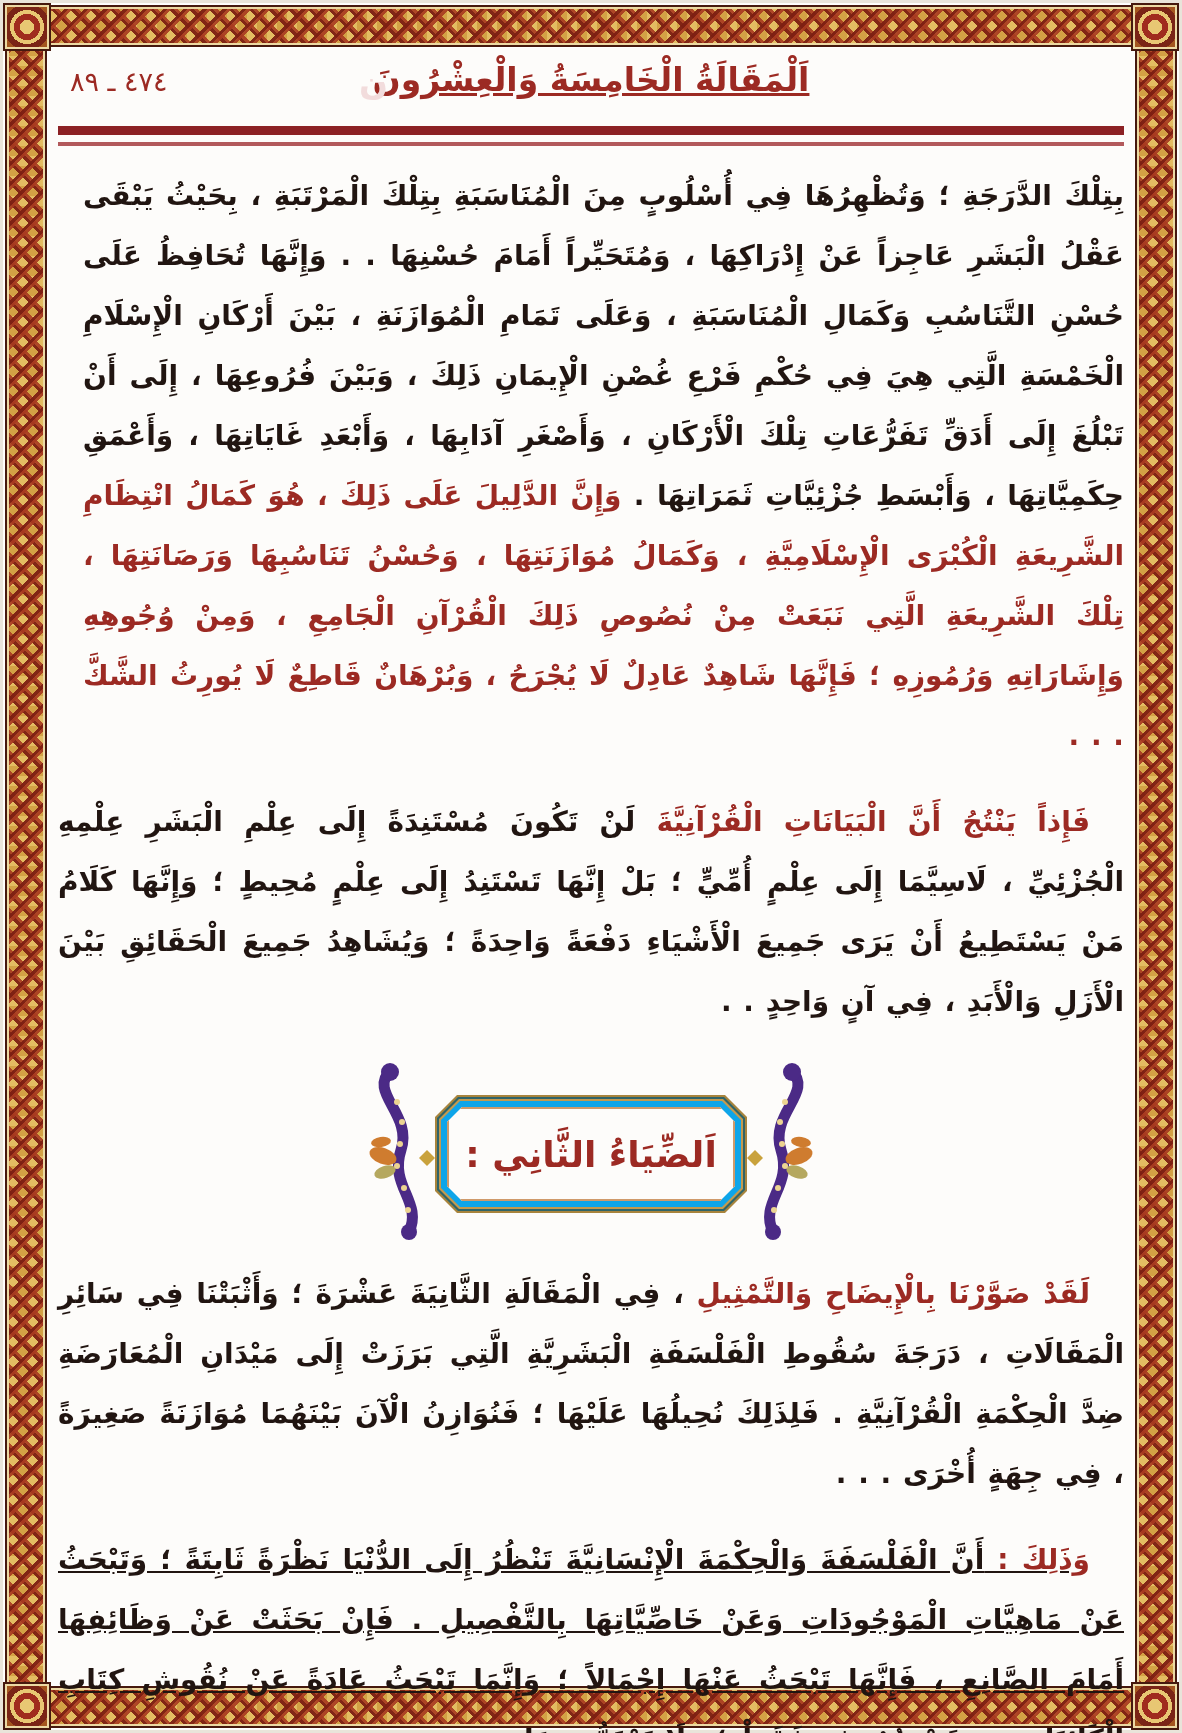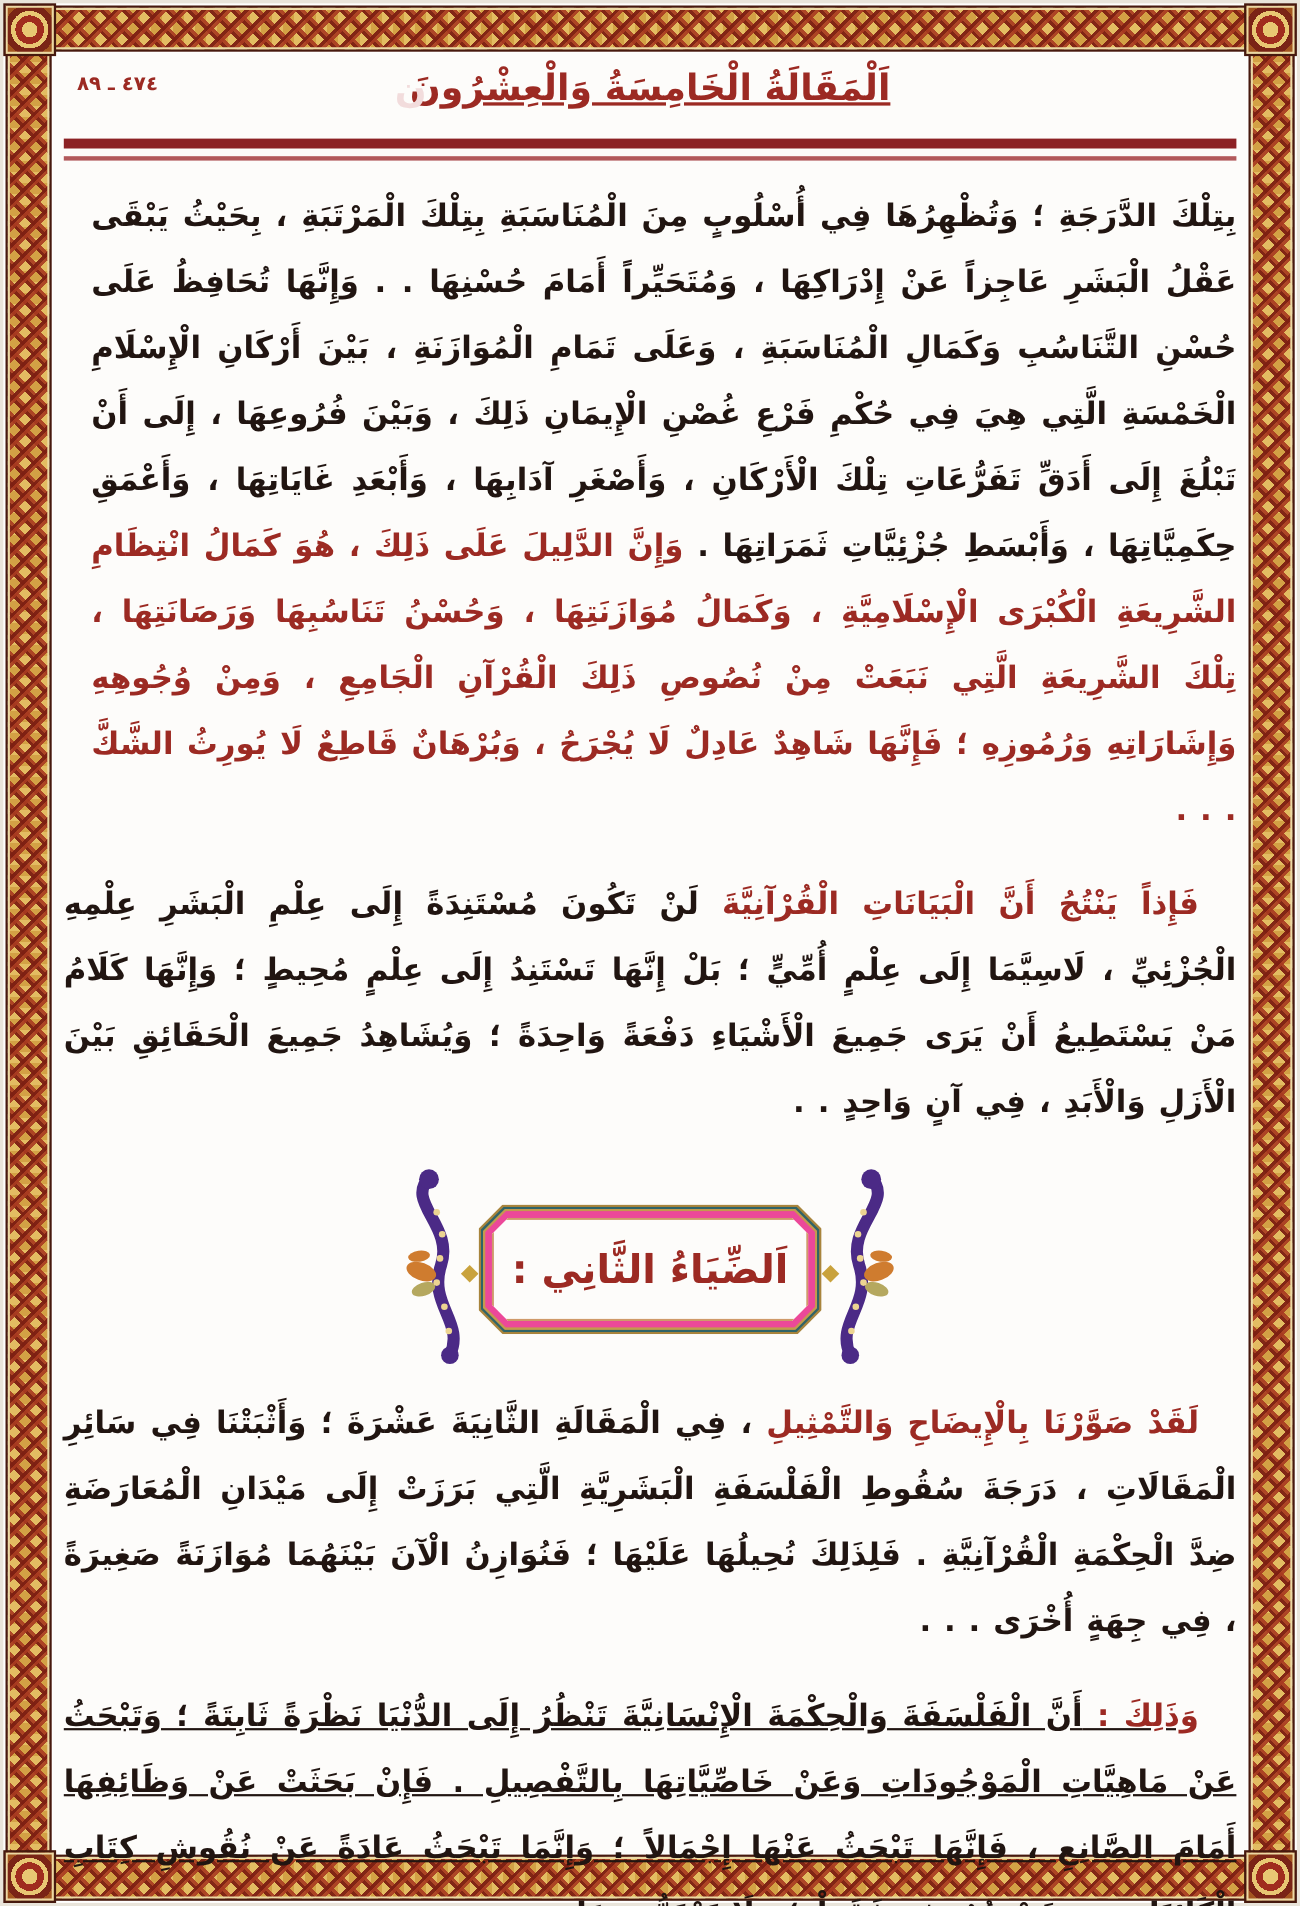--- a/index.html
+++ b/index.html
@@ -55,21 +55,21 @@
     position:absolute; top:56px; right:58px; left:58px; bottom:60px;
     direction:rtl;
   }
   .header{position:relative;height:58px;}
   .page-title{
     position:absolute;left:0;right:0;top:4px;text-align:center;
     color:var(--red);font-weight:bold;font-size:33px;letter-spacing:0;text-decoration:underline;
   }
   .page-numbers{
     position:absolute;top:10px;left:12px;
-    color:var(--red);font-weight:bold;font-size:18px;direction:rtl;
+    color:var(--red);font-weight:normal;font-size:27px;direction:rtl;
   }
   .ghost-glyph{
     position:absolute;top:6px;right:736px;color:#f2dcdc;font-size:34px;font-weight:bold;
   }
   .rule-thick{height:9px;background:var(--rule-dark);margin-top:12px;}
   .rule-thin{height:4px;background:var(--rule-light);margin-top:7px;}
 
   .para{
     font-size:28px;line-height:60px;font-weight:bold;color:var(--ink);
     text-align:justify;text-justify:inter-word;margin:0;word-spacing:2px;
@@ -90,21 +90,21 @@
     width:312px;height:118px;
     clip-path:polygon(22px 0,calc(100% - 22px) 0,100% 22px,100% calc(100% - 22px),calc(100% - 22px) 100%,22px 100%,0 calc(100% - 22px),0 22px);
     background:#a8843c;padding:0;display:flex;z-index:2;
   }
   .o-b2{flex:1;margin:2px;background:#2f6468;
     clip-path:polygon(21px 0,calc(100% - 21px) 0,100% 21px,100% calc(100% - 21px),calc(100% - 21px) 100%,21px 100%,0 calc(100% - 21px),0 21px);
     display:flex;}
   .o-b3{flex:1;margin:2px;background:#c49a4e;
     clip-path:polygon(20px 0,calc(100% - 20px) 0,100% 20px,100% calc(100% - 20px),calc(100% - 20px) 100%,20px 100%,0 calc(100% - 20px),0 20px);
     display:flex;}
-  .o-b4{flex:1;margin:2px;background:#ec4899;
+  .o-b4{flex:1;margin:2px;background:#0ea5e9;
     clip-path:polygon(19px 0,calc(100% - 19px) 0,100% 19px,100% calc(100% - 19px),calc(100% - 19px) 100%,19px 100%,0 calc(100% - 19px),0 19px);
     display:flex;}
   .o-b5{flex:1;margin:6px;border:2px solid #cf9a6a;background:#fdfcfa;
     clip-path:polygon(15px 0,calc(100% - 15px) 0,100% 15px,100% calc(100% - 15px),calc(100% - 15px) 100%,15px 100%,0 calc(100% - 15px),0 15px);
     display:flex;align-items:center;justify-content:center;}
   .o-title{color:var(--red);font-weight:bold;font-size:36px;white-space:nowrap;}
   .paisley{width:74px;height:188px;flex:none;z-index:1;}
   .paisley.flip{transform:scaleX(-1);}
 </style>
 </head>

